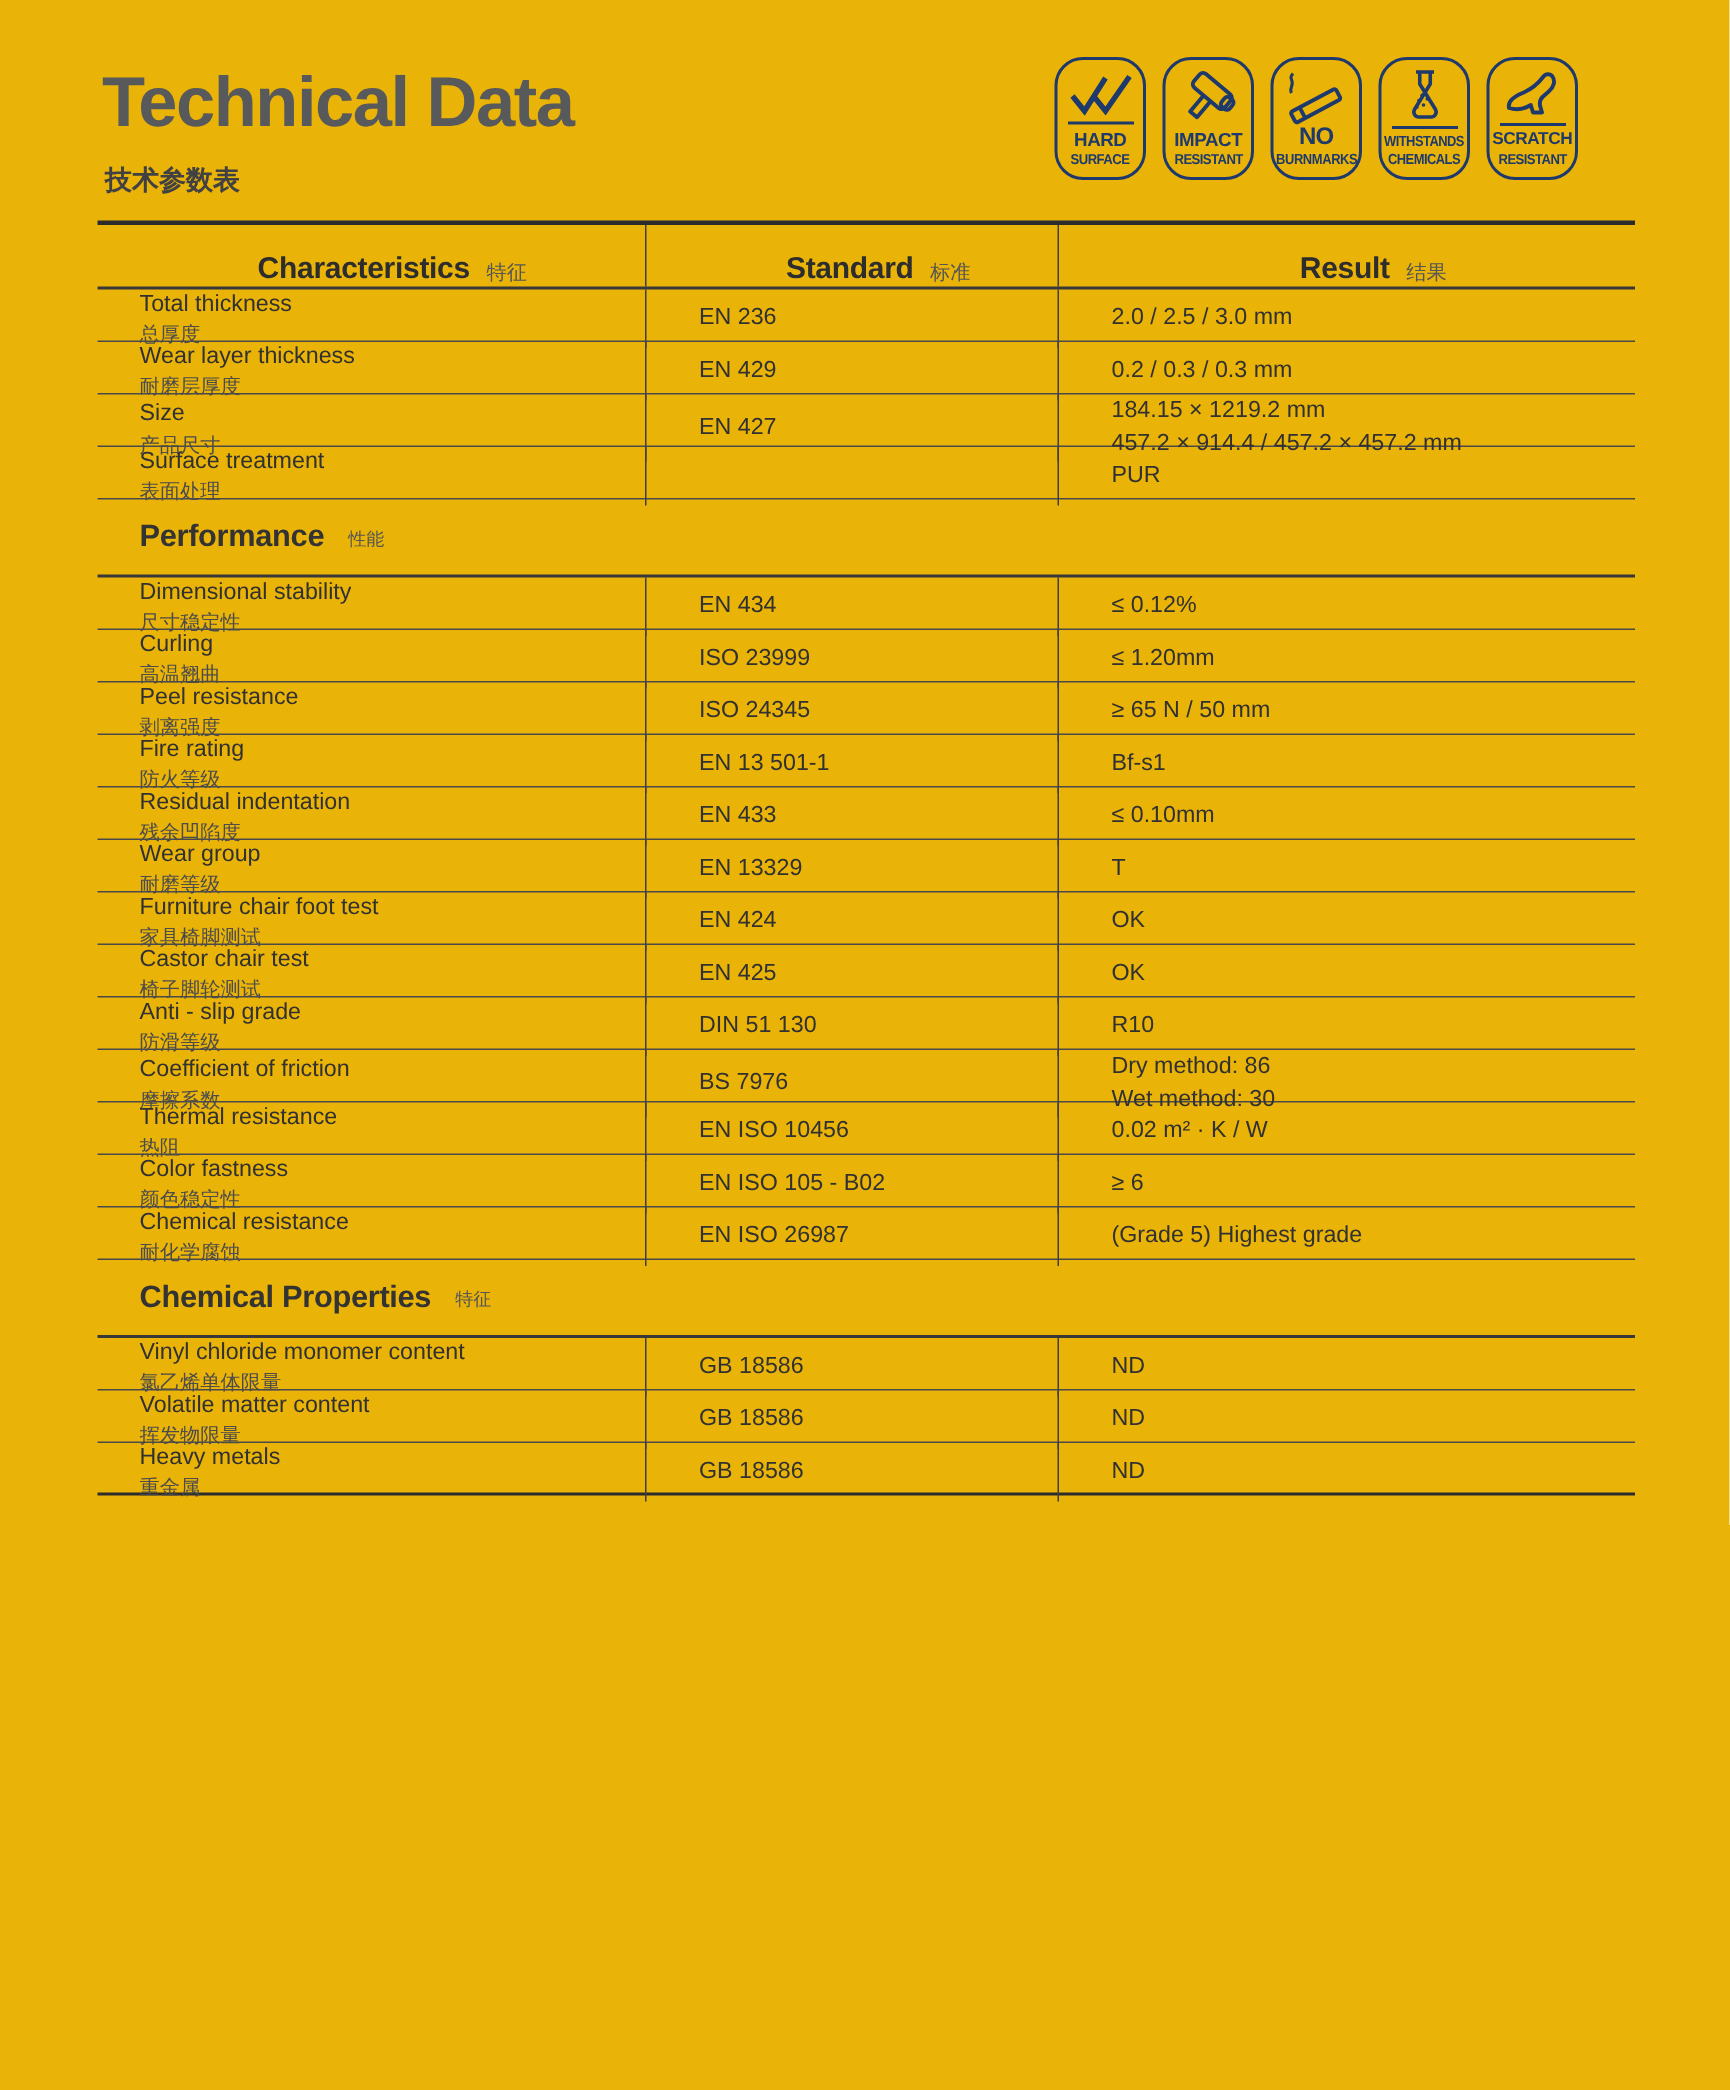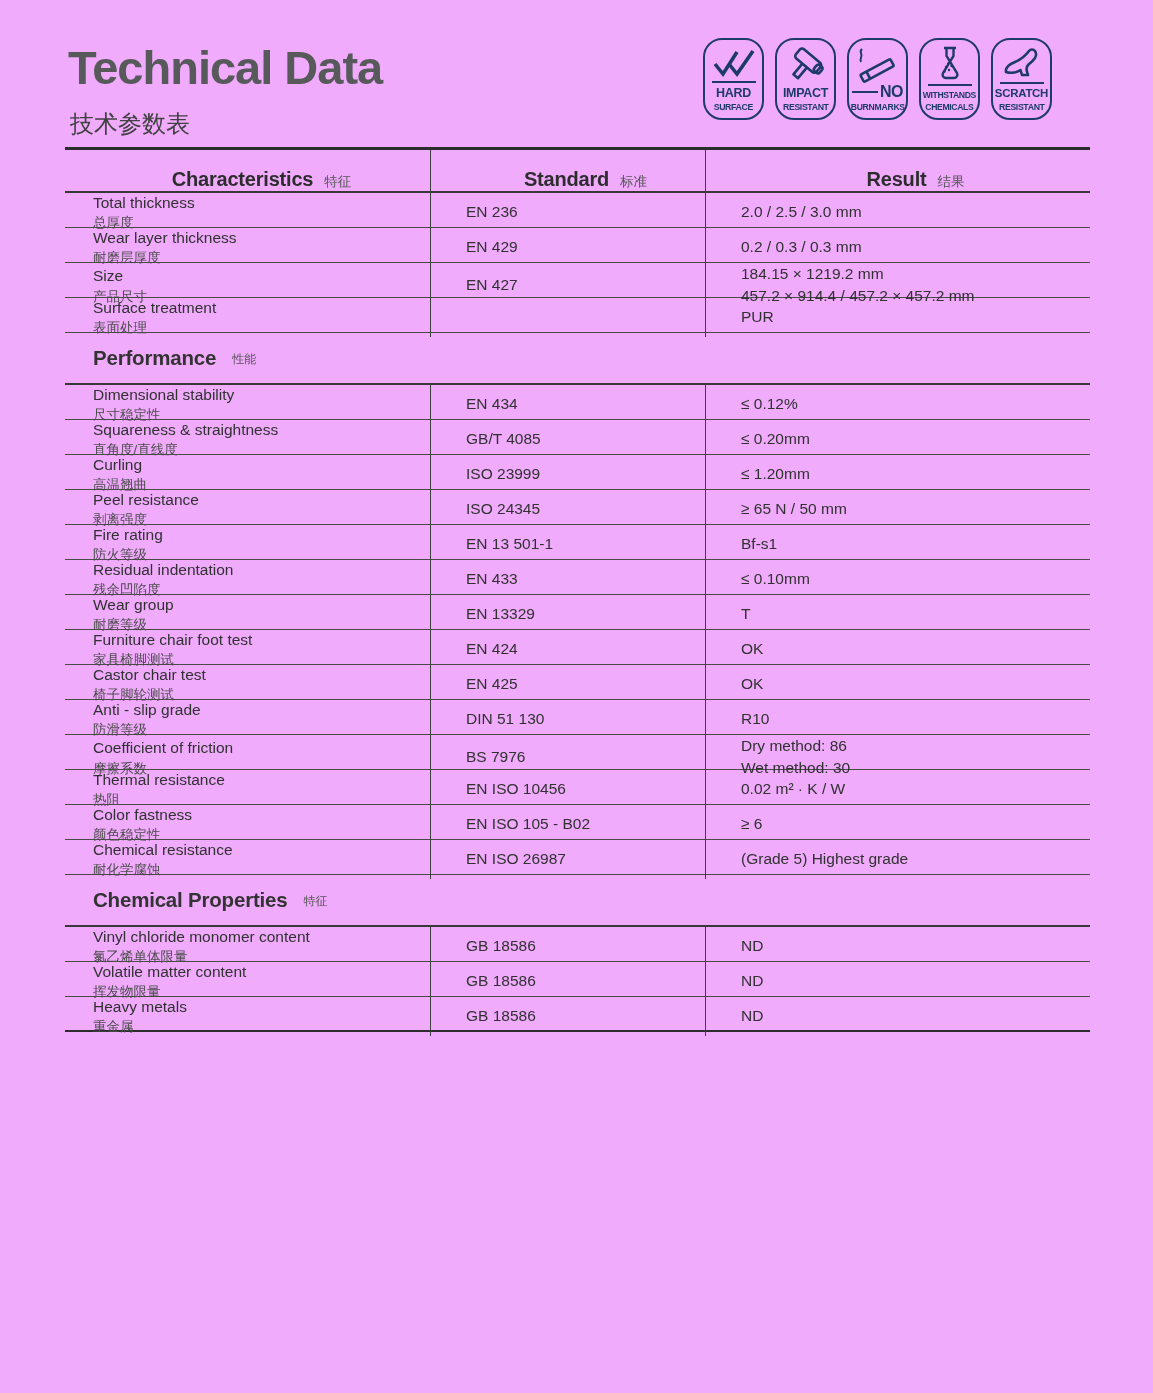--- a/index.html
+++ b/index.html
@@ -1,34 +1,34 @@
 <!DOCTYPE html>
 <html><head>
 <meta charset="utf-8">
 <style>
   * { margin:0; padding:0; box-sizing:border-box; }
   html,body { background:#ffffff; }
   body { font-family:"Liberation Sans","DejaVu Sans",sans-serif; }
-  .page { position:relative; width:1153px; height:1393px; background:#f0abfc; overflow:hidden; }
+  .page { position:relative; width:1153px; height:1393px; background:#eab308; overflow:hidden; }
 
   
   .title { position:absolute; left:68px; top:40px; font-size:47px; font-weight:800; color:#58595b; letter-spacing:-1px; }
-  .subtitle { position:absolute; left:70px; top:108px; font-size:24px; font-weight:400; color:#414042; }
+  .subtitle { position:absolute; left:70px; top:108px; font-size:18px; font-weight:700; color:#414042; }
 
   
   .badges { position:absolute; left:703px; top:38px; display:flex; gap:11px; }
   .badge { width:61px; height:82px; border:2.5px solid #1e3a6c; border-radius:19px;
            display:flex; flex-direction:column; align-items:center; padding:5px 3px 6px 3px; color:#1e3a6c; }
   .badge .icon-area { flex:1; width:100%; display:flex; align-items:center; justify-content:center; }
   .badge svg { display:block; }
   .badge-rule { width:44px; height:2.2px; background:#1e3a6c; margin:1px 0 3px 0; }
   .badge .l1 { font-size:12.5px; font-weight:800; letter-spacing:-0.3px; line-height:1.15; white-space:nowrap; }
   .badge .l2 { font-size:9.5px; font-weight:700; letter-spacing:-0.4px; line-height:1.2; transform:scaleX(0.92); white-space:nowrap; }
   .badge.condensed .l1 { font-size:9.8px; font-weight:700; transform:scaleX(0.88); letter-spacing:-0.4px; }
-  .no-row { display:flex; align-items:center; width:100%; margin:-4px 0 0 0; }
+  .no-row { display:flex; align-items:center; width:100%; margin:-4px 0 0 0;flex-direction:column; }
   .no-dash { flex:1; height:2.2px; background:#1e3a6c; margin-right:2px; }
   .no-text { font-size:16px; font-weight:800; letter-spacing:-0.5px; }
 
   
   .table-wrap { position:absolute; left:65px; top:147px; width:1025px; border-top:3px solid #2c2c2c; }
   .grid-row { display:grid; grid-template-columns:365px 275px 385px; }
   .cell { display:flex; flex-direction:column; justify-content:center; }
   .c1 { padding-left:28px; }
   .c2, .c3 { padding-left:35px; border-left:1.6px solid #3f3f3f; }
 
@@ -210,30 +210,20 @@
       <div class="cell c1">
         <div class="en">Dimensional stability</div>
         <div class="zh">尺寸稳定性</div>
       </div>
       <div class="cell c2">EN 434</div>
       <div class="cell c3">
                 <div>≤ 0.12%</div>
               </div>
     </div>
 
-    <div class="grid-row row">
-      <div class="cell c1">
-        <div class="en">Squareness &amp; straightness</div>
-        <div class="zh">直角度/直线度</div>
-      </div>
-      <div class="cell c2">GB/T 4085</div>
-      <div class="cell c3">
-                <div>≤ 0.20mm</div>
-              </div>
-    </div>
 
     <div class="grid-row row">
       <div class="cell c1">
         <div class="en">Curling</div>
         <div class="zh">高温翘曲</div>
       </div>
       <div class="cell c2">ISO 23999</div>
       <div class="cell c3">
                 <div>≤ 1.20mm</div>
               </div>

